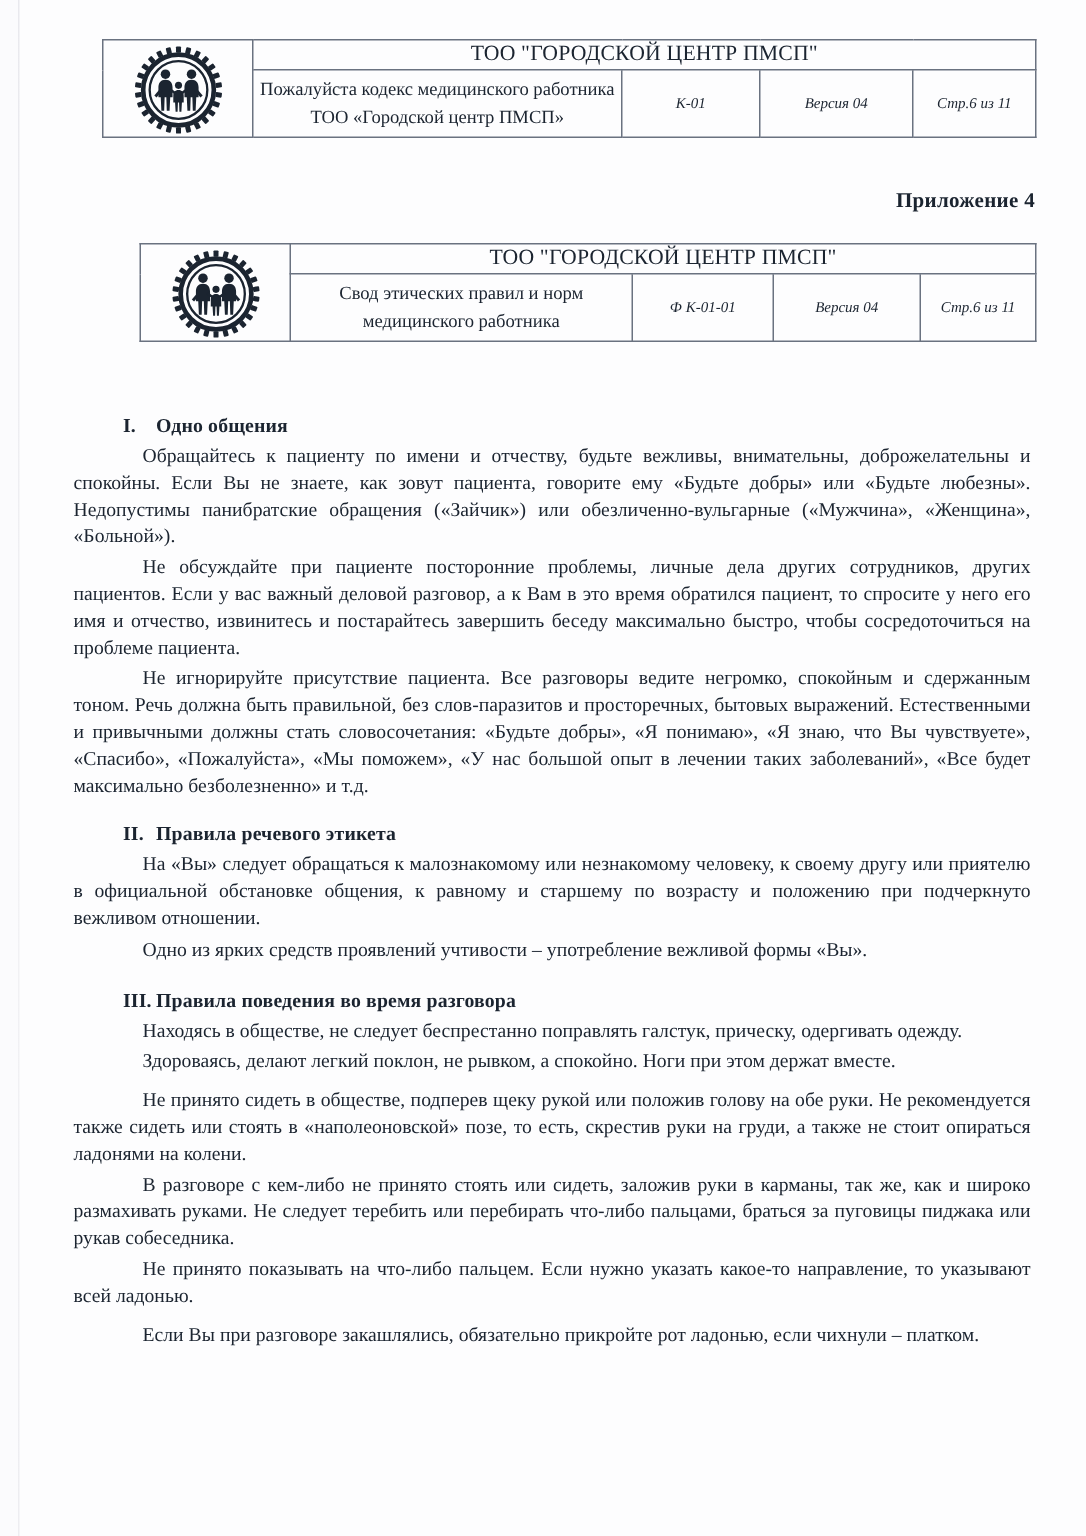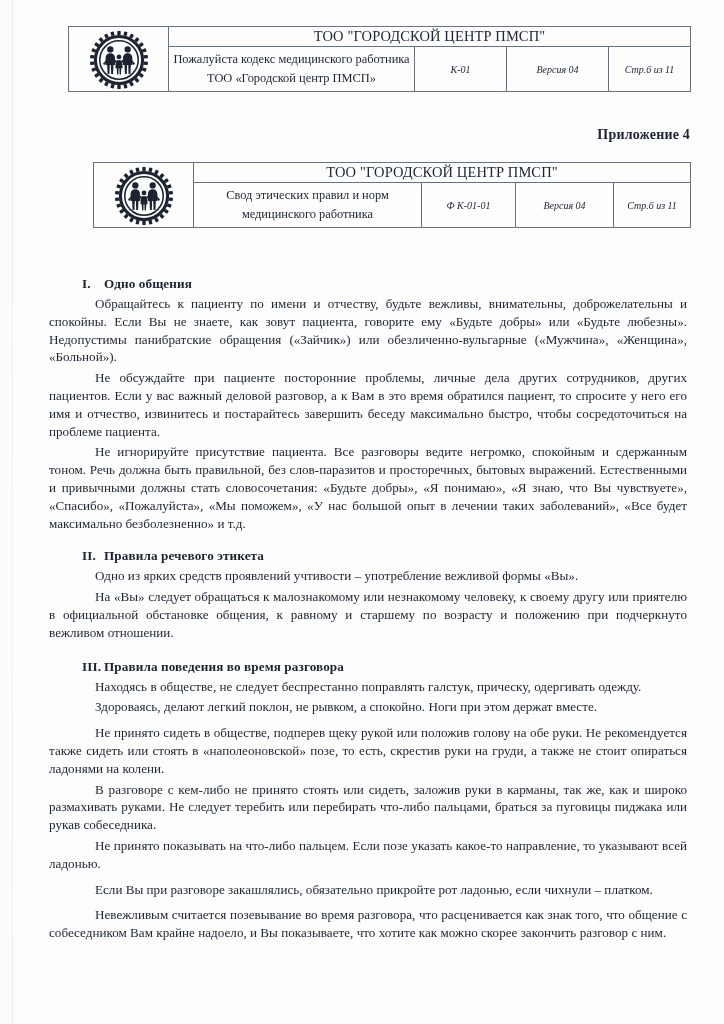--- a/index.html
+++ b/index.html
@@ -312,36 +312,35 @@
       <p class="para">Не обсуждайте при пациенте посторонние проблемы, личные дела других сотрудников, других пациентов. Если у вас важный деловой разговор, а к Вам в это время обратился пациент, то спросите у него его имя и отчество, извинитесь и постарайтесь завершить беседу максимально быстро, чтобы сосредоточиться на проблеме пациента.</p>
       <p class="para">Не игнорируйте присутствие пациента. Все разговоры ведите негромко, спокойным и сдержанным тоном. Речь должна быть правильной, без слов-паразитов и просторечных, бытовых выражений. Естественными и привычными должны стать словосочетания: «Будьте добры», «Я понимаю», «Я знаю, что Вы чувствуете», «Спасибо», «Пожалуйста», «Мы поможем», «У нас большой опыт в лечении таких заболеваний», «Все будет максимально безболезненно» и т.д.</p>
     </div>
 
     <div class="sec-gap-1"></div>
 
     <div class="sec-block">
       <div class="sec-head">
         <span class="numeral">II.</span><span>Правила речевого этикета</span>
       </div>
+      <p class="para">На «Вы» следует обращаться к малознакомому или незнакомому человеку, к своему другу или приятелю в официальной обстановке общения, к равному и старшему по возрасту и положению при подчеркнуто вежливом отношении.</p>
       <p class="para">Одно из ярких средств проявлений учтивости – употребление вежливой формы «Вы».</p>
-      <p class="para">На «Вы» следует обращаться к малознакомому или незнакомому человеку, к своему другу или приятелю в официальной обстановке общения, к равному и старшему по возрасту и положению при подчеркнуто вежливом отношении.</p>
     </div>
 
     <div class="sec-gap-2"></div>
 
     <div class="sec-block">
       <div class="sec-head">
         <span class="numeral">III.</span><span>Правила поведения во время разговора</span>
       </div>
       <p class="para">Находясь в обществе, не следует беспрестанно поправлять галстук, прическу, одергивать одежду.</p>
       <p class="para">Здороваясь, делают легкий поклон, не рывком, а спокойно. Ноги при этом держат вместе.</p>
       <div class="para-gap"></div>
       <p class="para">Не принято сидеть в обществе, подперев щеку рукой или положив голову на обе руки. Не рекомендуется также сидеть или стоять в «наполеоновской» позе, то есть, скрестив руки на груди, а также не стоит опираться ладонями на колени.</p>
       <p class="para">В разговоре с кем-либо не принято стоять или сидеть, заложив руки в карманы, так же, как и широко размахивать руками. Не следует теребить или перебирать что-либо пальцами, браться за пуговицы пиджака или рукав собеседника.</p>
-      <p class="para">Не принято показывать на что-либо пальцем. Если позе указать какое-то направление, то указывают всей ладонью.</p>
+      <p class="para">Не принято показывать на что-либо пальцем. Если нужно указать какое-то направление, то указывают всей ладонью.</p>
       <div class="para-gap"></div>
       <p class="para">Если Вы при разговоре закашлялись, обязательно прикройте рот ладонью, если чихнули – платком.</p>
       <div class="para-gap"></div>
-      <p class="para last-of-sec">Невежливым считается позевывание во время разговора, что расценивается как знак того, что общение с собеседником Вам крайне надоело, и Вы показываете, что хотите как можно скорее закончить разговор с ним.</p>
     </div>
 
   </div>
 </div>
 
 </body></html>

